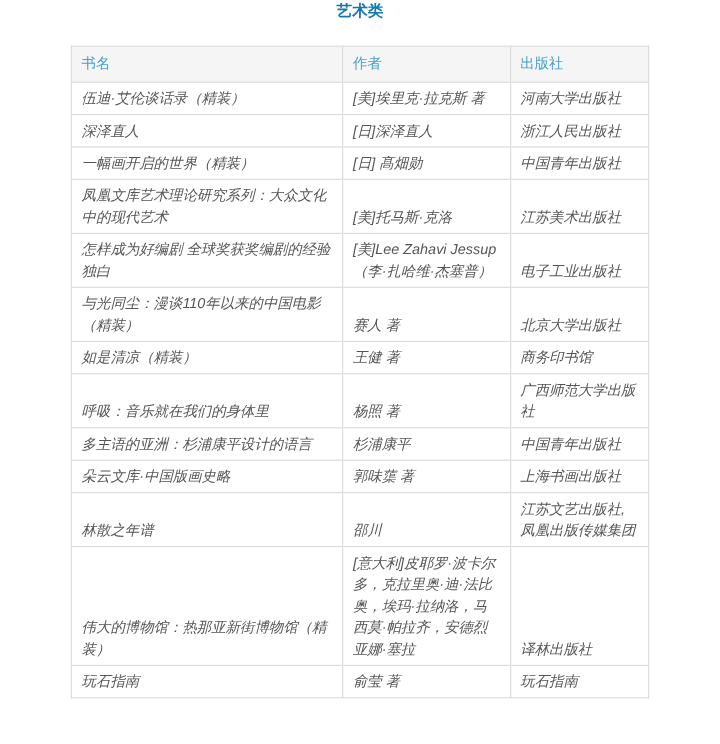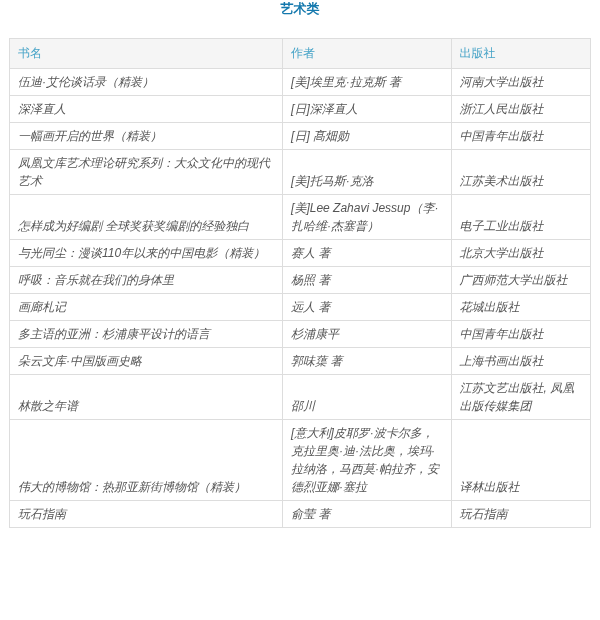--- a/index.html
+++ b/index.html
@@ -22,21 +22,21 @@
     box-sizing:border-box;
   }
   .page-title{
     text-align:center;
     font-size:13px;
     font-weight:bold;
     color:var(--title-color);
     margin:0 0 20px 0;
   }
   table.books{
-    width:582px;
+    width:482px;
     margin:0 auto;
     border-collapse:collapse;
     table-layout:fixed;
     font-size:12px;
   }
   table.books col.c1{width:47%;}
   table.books col.c2{width:29%;}
   table.books col.c3{width:24%;}
   table.books th{
     background:var(--header-bg);
@@ -100,28 +100,28 @@
           <td>怎样成为好编剧 全球奖获奖编剧的经验独白</td>
           <td>[美]Lee Zahavi Jessup（李·扎哈维·杰塞普）</td>
           <td>电子工业出版社</td>
         </tr>
         <tr>
           <td>与光同尘：漫谈110年以来的中国电影（精装）</td>
           <td>赛人 著</td>
           <td>北京大学出版社</td>
         </tr>
         <tr>
+          <td>如是清凉（精装）</td>
+          <td>王健 著</td>
+          <td>商务印书馆</td>
+        </tr>
+        <tr>
           <td>呼吸：音乐就在我们的身体里</td>
           <td>杨照 著</td>
           <td>广西师范大学出版社</td>
-        </tr>
-        <tr>
-          <td>画廊札记</td>
-          <td>远人 著</td>
-          <td>花城出版社</td>
         </tr>
         <tr>
           <td>多主语的亚洲：杉浦康平设计的语言</td>
           <td>杉浦康平</td>
           <td>中国青年出版社</td>
         </tr>
         <tr>
           <td>朵云文库·中国版画史略</td>
           <td>郭味蕖 著</td>
           <td>上海书画出版社</td>

